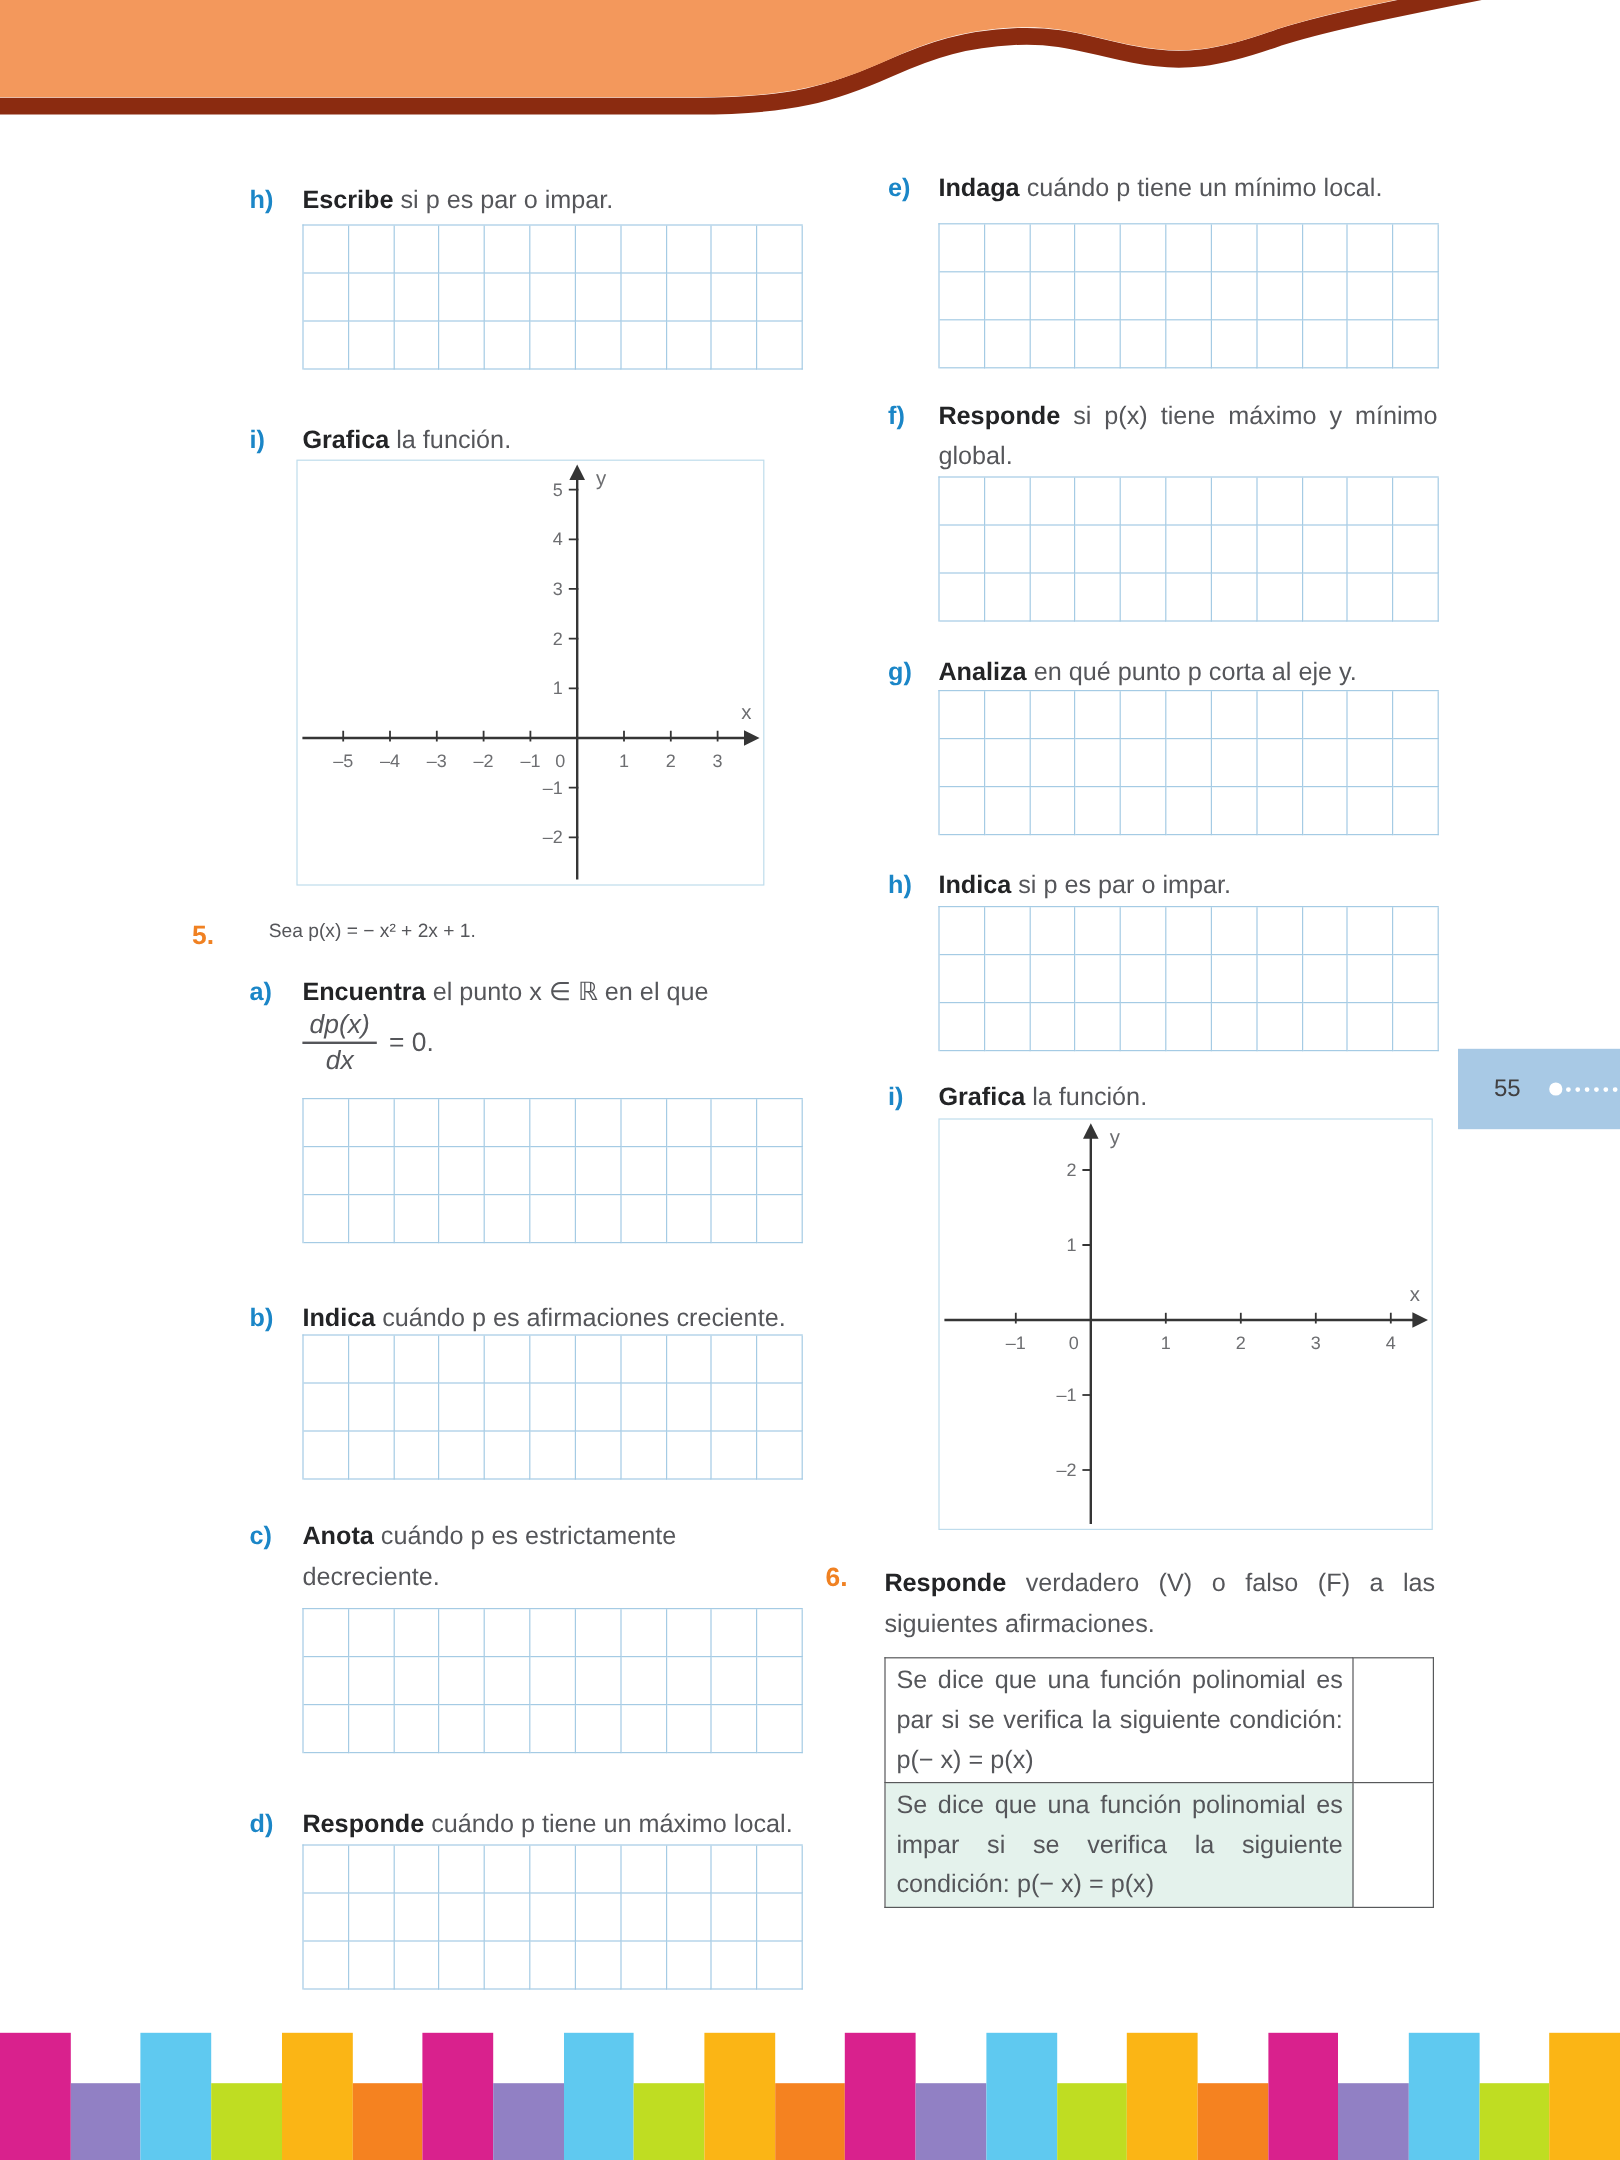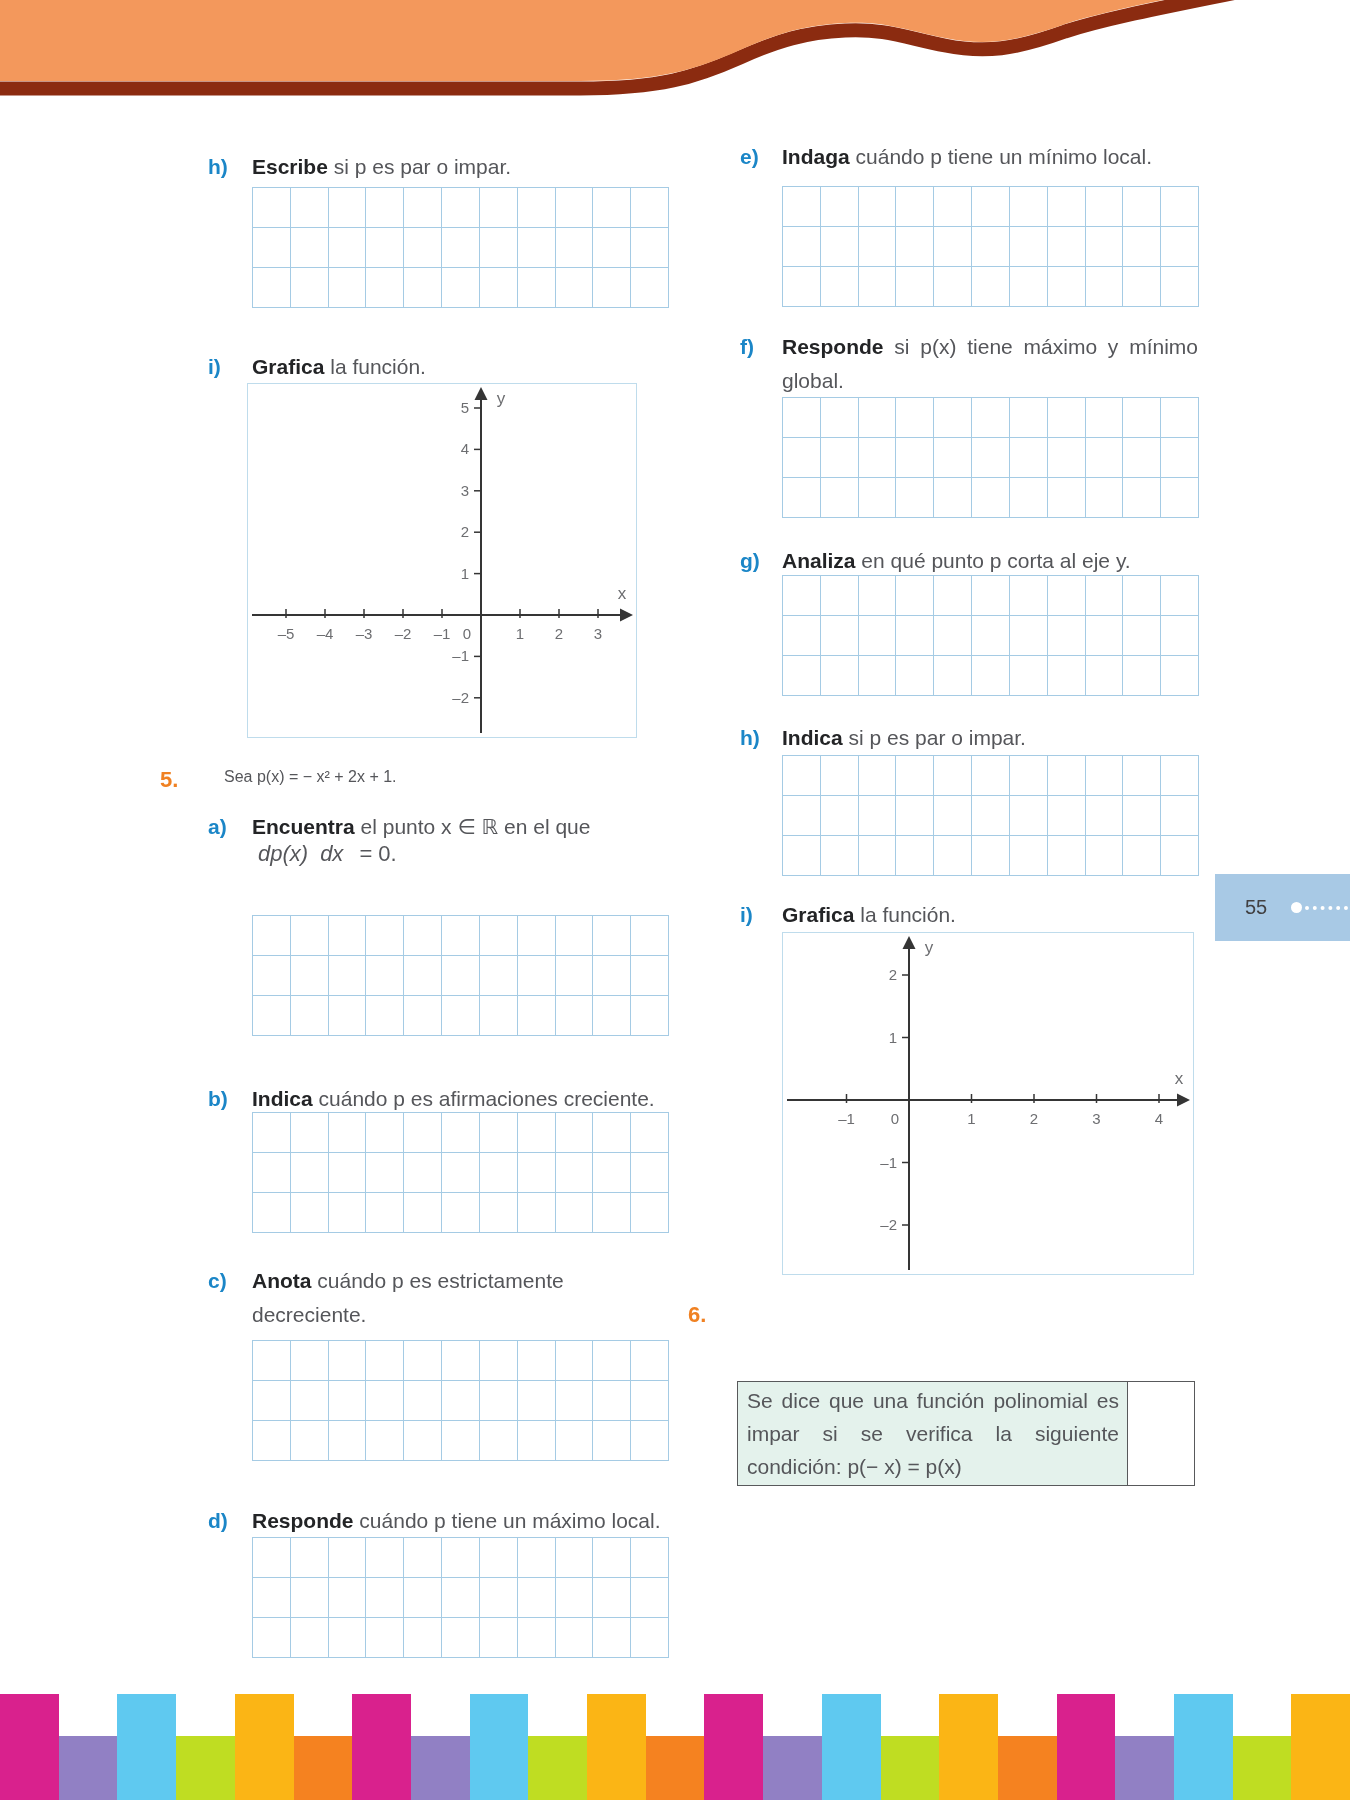--- a/index.html
+++ b/index.html
@@ -17,21 +17,21 @@
   .intro{position:absolute;font-size:16px;color:var(--text_body);white-space:nowrap;margin-left:16px;}
   
   .answer-grid{position:absolute;width:416px;display:grid;
                border-top:1px solid var(--grid_line);border-left:1px solid var(--grid_line);}
   .answer-grid .cell{border-right:1px solid var(--grid_line);border-bottom:1px solid var(--grid_line);}
   
   .graph-box{position:absolute;border:1px solid var(--graph_border);background:#fff;box-sizing:border-box;}
   .graph-box text{font-family:"Liberation Sans","DejaVu Sans",sans-serif;}
   
   .equation{position:absolute;display:flex;align-items:center;font-size:22px;color:var(--text_body);}
-  .frac{display:inline-flex;flex-direction:row;align-items:center;}
+  .frac{display:inline-flex;flex-direction:column;align-items:center;}
   .frac .fnum,.frac .fden{font-style:italic;padding:0 6px;line-height:28px;}
   .frac .bar{width:100%;border-top:2px solid var(--text_body);}
   .equation .eq{margin-left:10px;}
   
   .tf-table{position:absolute;border-collapse:collapse;table-layout:fixed;}
   .tf-table td{border:1.5px solid var(--table_border);vertical-align:middle;}
   .tf-table td.stmt{font-size:21px;line-height:33px;color:var(--text_body);padding:2px 8px 2px 9px;text-align:justify;}
   .tf-table td.ans{width:64px;background:#fff;}
   .tf-table tr:nth-child(1){height:70px;}
   .tf-table tr:nth-child(2){height:104px;}
@@ -498,23 +498,30 @@
         <line x1="119" y1="104.5" x2="127" y2="104.5" stroke="#353535" stroke-width="1.5"></line>
         <text x="114" y="109.5" text-anchor="end" fill="#6D6E71" font-size="15">1</text>
         <line x1="119" y1="42" x2="127" y2="42" stroke="#353535" stroke-width="1.5"></line>
         <text x="114" y="47" text-anchor="end" fill="#6D6E71" font-size="15">2</text>
         <text x="116" y="191" text-anchor="end" fill="#6D6E71" font-size="15">0</text>
         <text x="396" y="151" text-anchor="middle" fill="#6D6E71" font-size="17">x</text>
         <text x="146" y="20" text-anchor="middle" fill="#6D6E71" font-size="17">y</text>
       </svg></div>
 
   <span class="num" style="left:688px;top:1302px;">6.</span>
+  <div class="item just" style="left:737px;top:1303px;width:459px;">
+    <span class="txt"><b>Responde</b><span> verdadero (V) o falso (F) a las siguientes afirmaciones.</span></span>
+  </div>
 
   <table class="tf-table" style="left:737px;top:1381px;width:458px;">
     <tbody>
+    <tr>
+      <td class="stmt">Se dice que una función polinomial es par si se verifica la siguiente condición: p(− x) = p(x)</td>
+      <td class="ans"></td>
+    </tr>
     <tr>
       <td class="stmt shaded">Se dice que una función polinomial es impar si se verifica la siguiente condición: p(− x) = p(x)</td>
       <td class="ans"></td>
     </tr>
   </tbody>
     </table>
 
   <div class="page-tab" style="left:1215px;top:874px;width:135px;height:67px;">
     <span class="pn">55</span>
     <span class="dot"></span>

